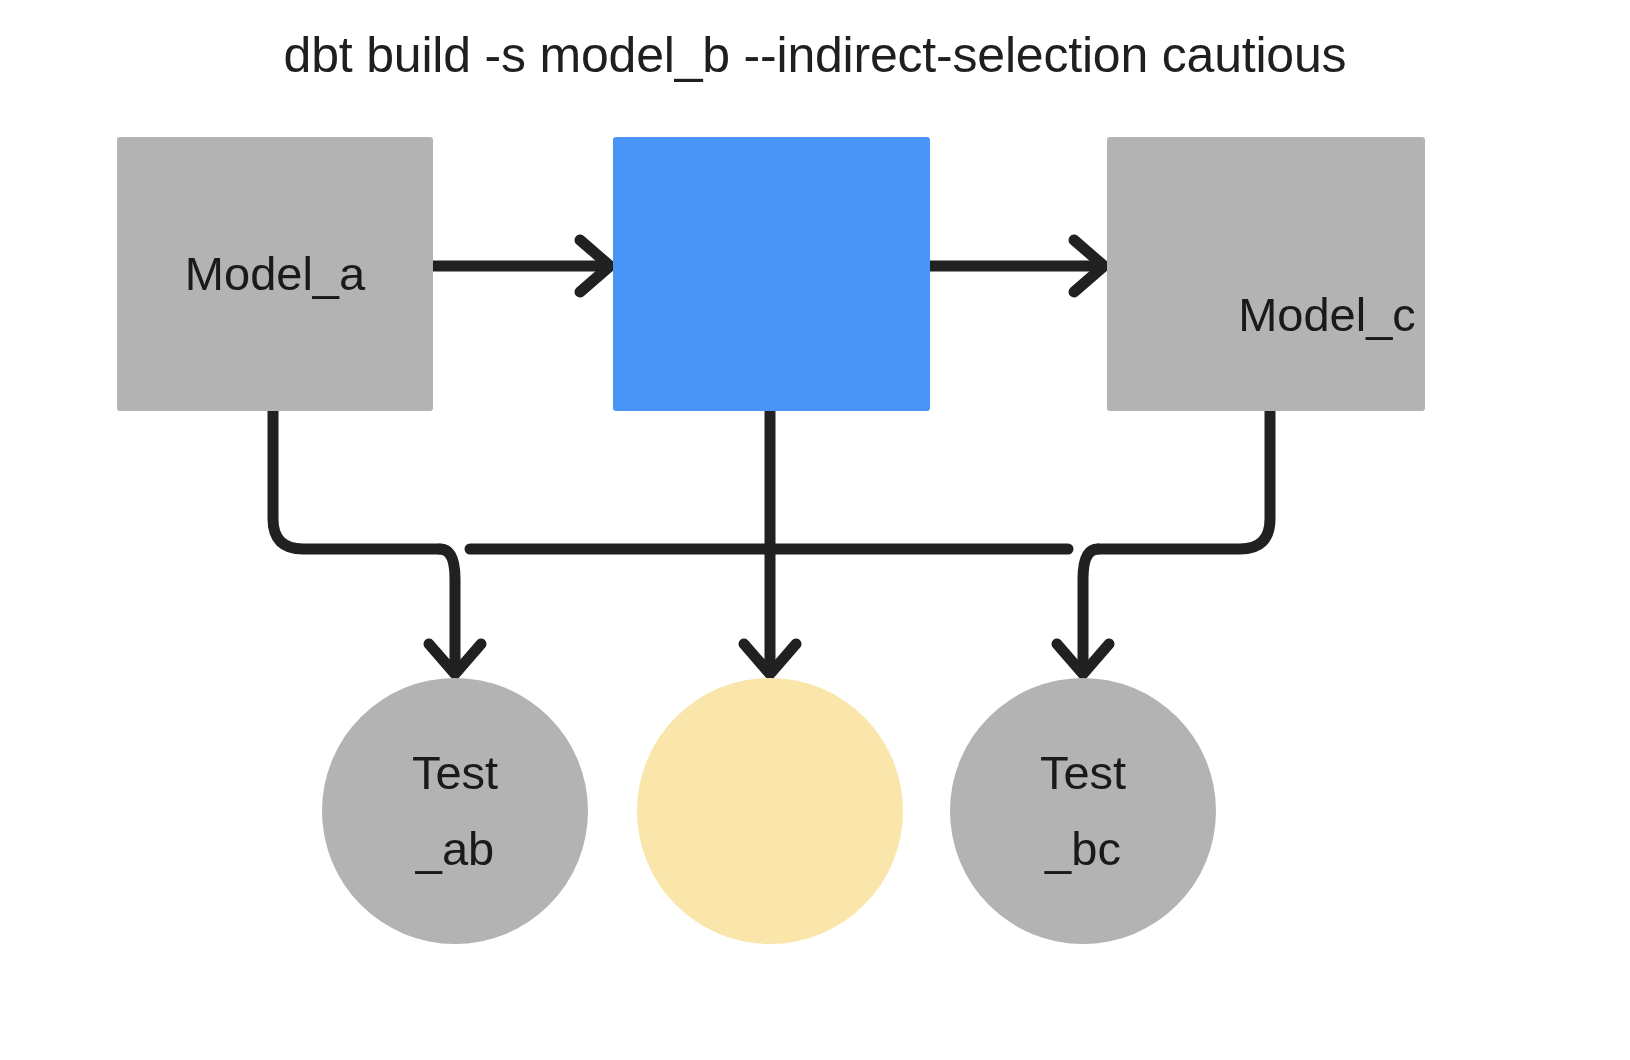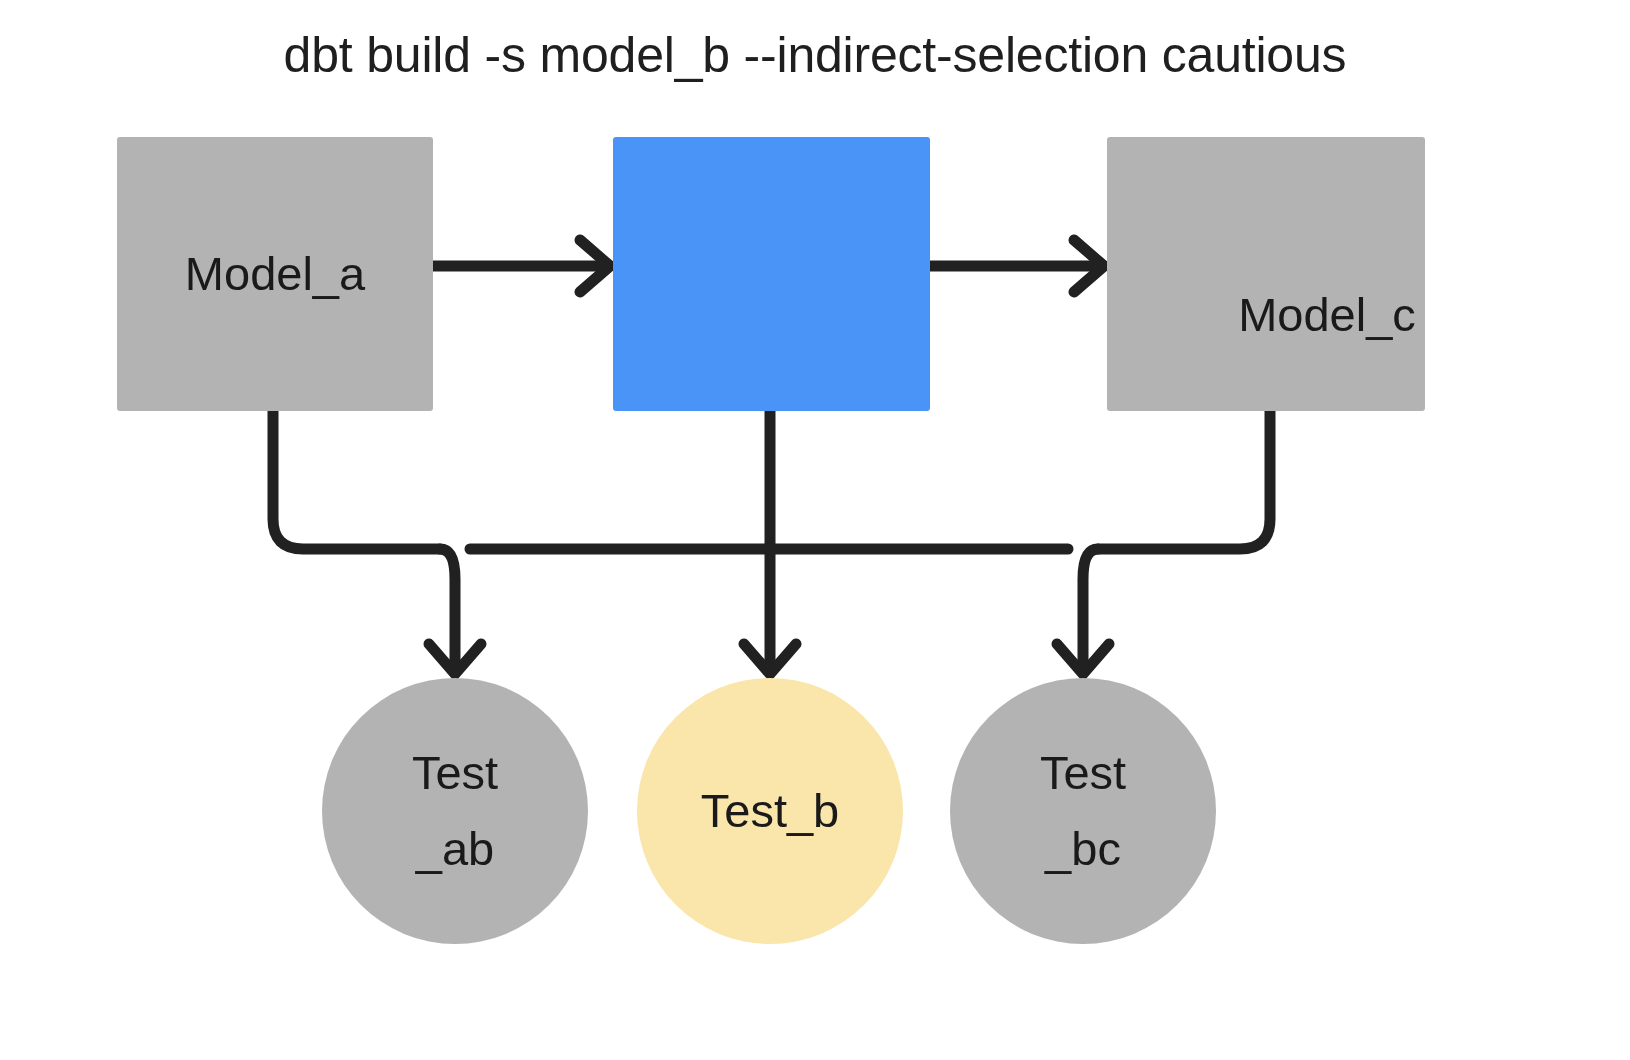--- a/index.html
+++ b/index.html
@@ -107,22 +107,19 @@
   <div class="node-label model-label" style="left:117px; top:137px; width:316px; height:274px;">Model_a</div>
 
 
   <div class="node-label model-label" style="left:1168px; top:137px; width:318px; height:356px;">Model_c</div>
 
   <div class="node-label test-label" style="left:322px; top:678px; width:266px; height:266px; flex-direction:column;">
     <span>Test</span>
     <span>_ab</span>
   </div>
 
-  <div class="node-label test-label" style="left:637px; top:678px; width:266px; height:266px; flex-direction:column;">
-    <span>Test_b</span>
-  </div>
 
   <div class="node-label test-label" style="left:950px; top:678px; width:266px; height:266px; flex-direction:column;">
     <span>Test</span>
     <span>_bc</span>
   </div>
 
 </div>
 
 </body></html>

